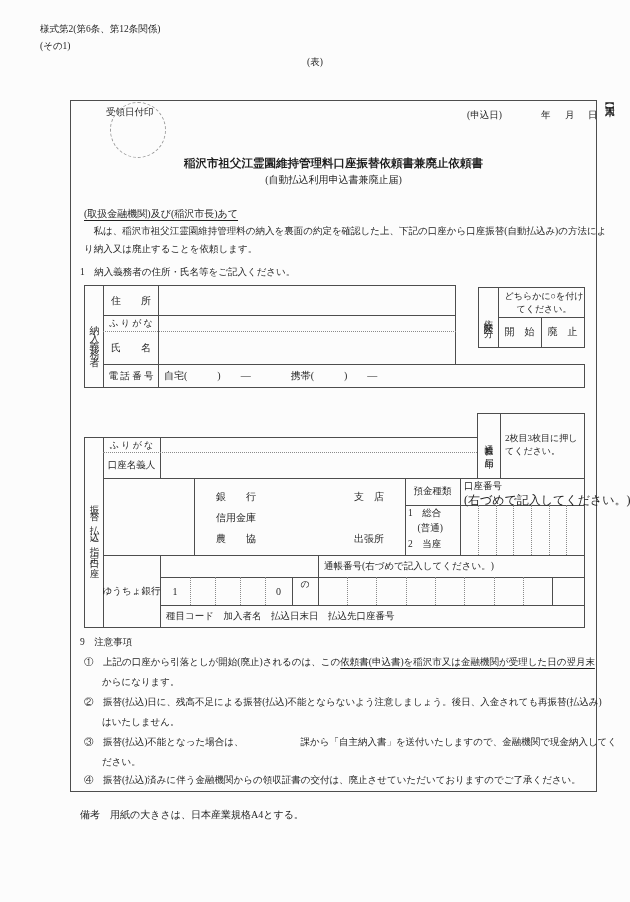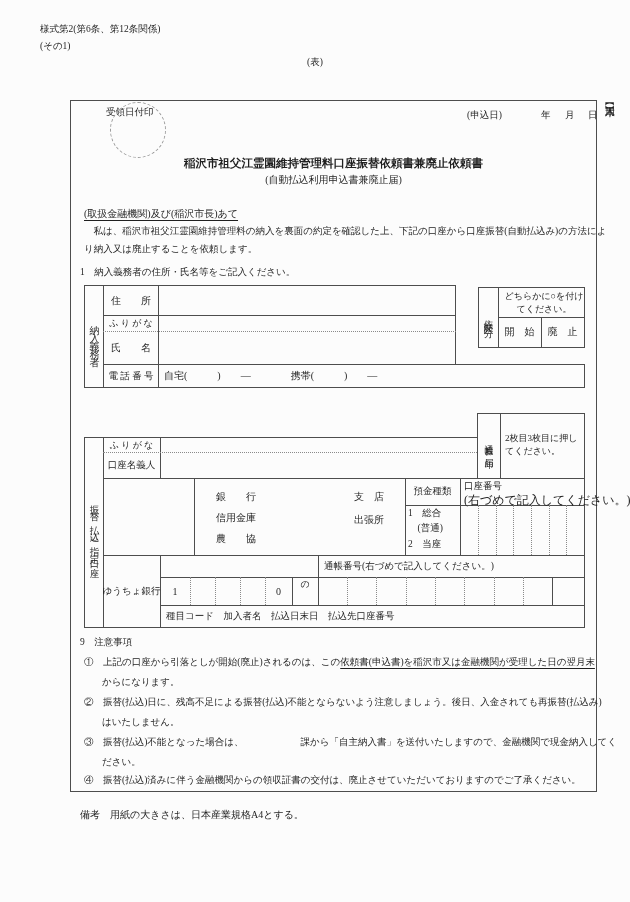--- a/index.html
+++ b/index.html
@@ -131,21 +131,21 @@
   <div class="vdot" style="left:494px;top:577px;height:28px"></div>
   <div class="vdot" style="left:523px;top:577px;height:28px"></div>
 
   <div class="cell vt" style="left:84px;top:437px;width:20px;height:190px;letter-spacing:7px;font-size:9.5px">振替（払込）指定口座</div>
   <div class="cell" style="left:103px;top:437px;width:57px;height:16px;font-size:9px">ふ り が な</div>
   <div class="cell" style="left:103px;top:452px;width:57px;height:26px;font-size:9.5px">口座名義人</div>
   <div class="t" style="left:216px;top:491px;font-size:10px">銀　　行</div>
   <div class="t" style="left:216px;top:512px;font-size:10px">信用金庫</div>
   <div class="t" style="left:216px;top:533px;font-size:10px">農　　協</div>
   <div class="t" style="left:338px;top:491px;width:46px;text-align:right;font-size:10px">支　店</div>
-  <div class="t" style="left:338px;top:514px;width:46px;text-align:right;font-size:10px">出張所</div>
+  <div class="t" style="left:338px;top:533px;width:46px;text-align:right;font-size:10px">出張所</div>
   <div class="cell" style="left:405px;top:478px;width:55px;height:27px;font-size:9.5px">預金種類</div>
   <div class="t" style="left:408px;top:508px;font-size:9.5px">1　総合</div>
   <div class="t" style="left:408px;top:523px;font-size:9.5px">　(普通)</div>
   <div class="t" style="left:408px;top:539px;font-size:9.5px">2　当座</div>
   <div class="t" style="left:464px;top:481px;font-size:9.5px">口座番号</div>
   <div class="t small" style="left:464px;top:493px">(右づめで記入してください。)</div>
   <div class="cell" style="left:103px;top:555px;width:57px;height:72px;font-size:9.5px">ゆうちょ銀行</div>
   <div class="cell" style="left:324px;top:555px;width:258px;height:22px;justify-content:flex-start;font-size:9.5px">通帳番号(右づめで記入してください。)</div>
   <div class="cell" style="left:160px;top:577px;width:30px;height:28px">1</div>
   <div class="cell" style="left:265px;top:577px;width:27px;height:28px">0</div>

